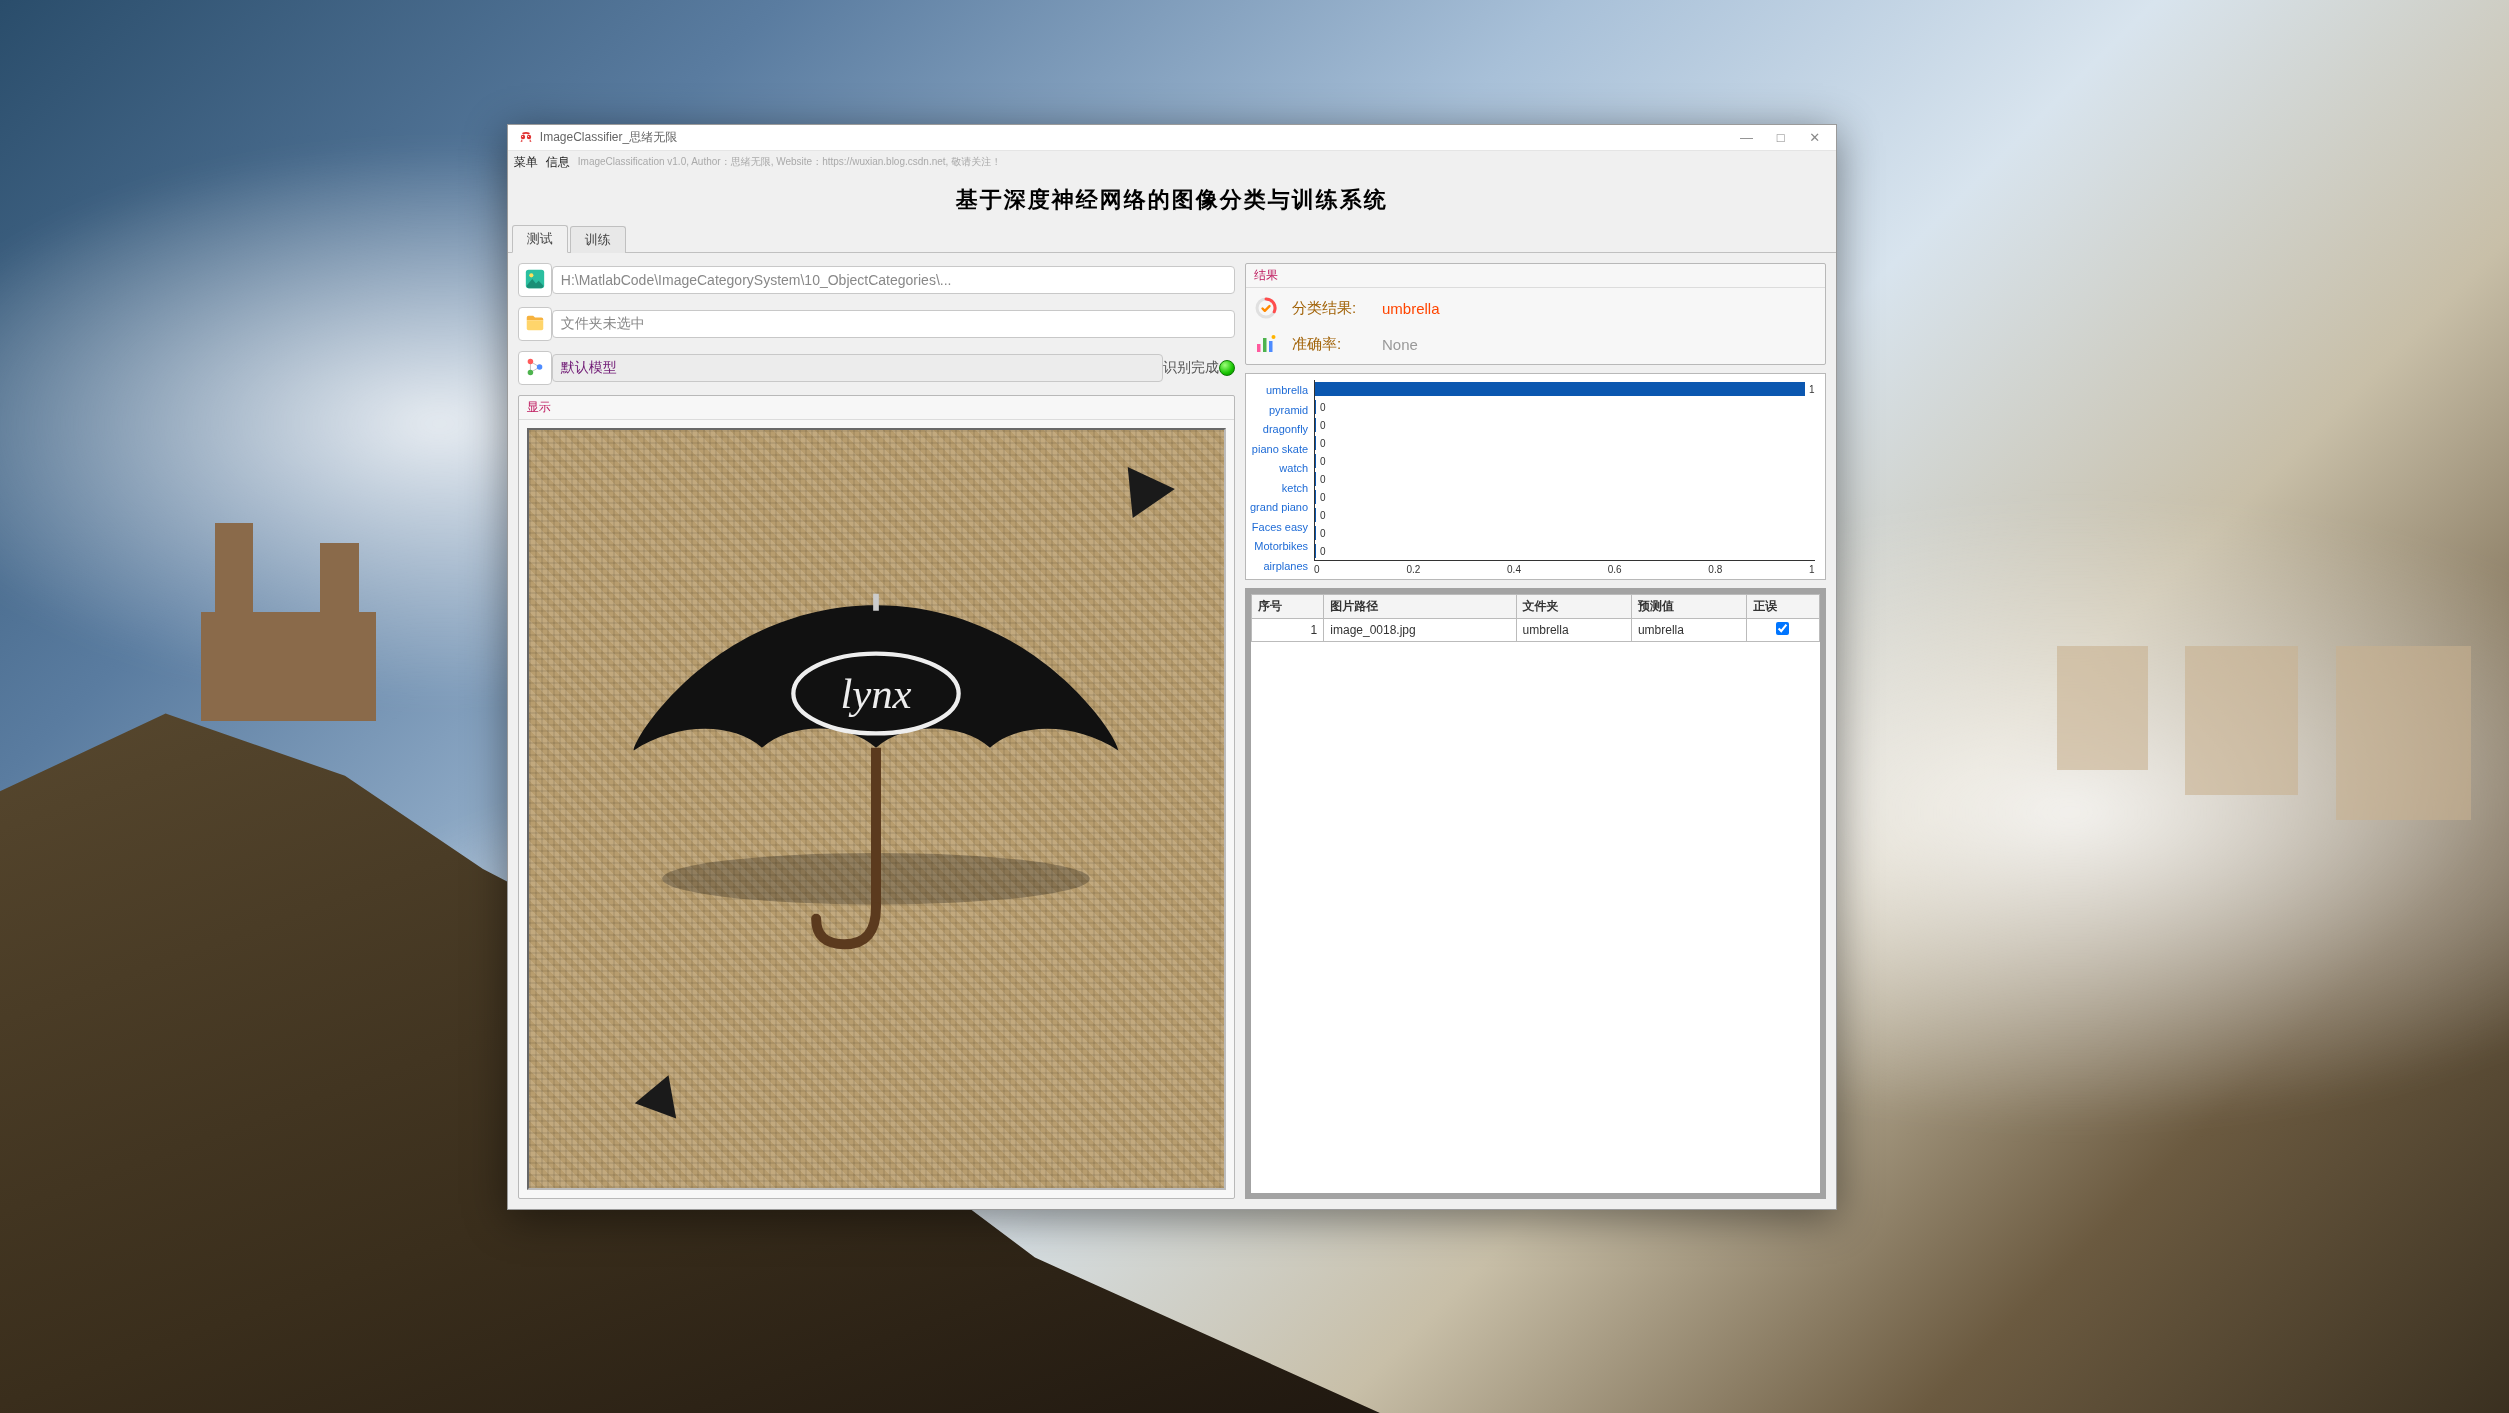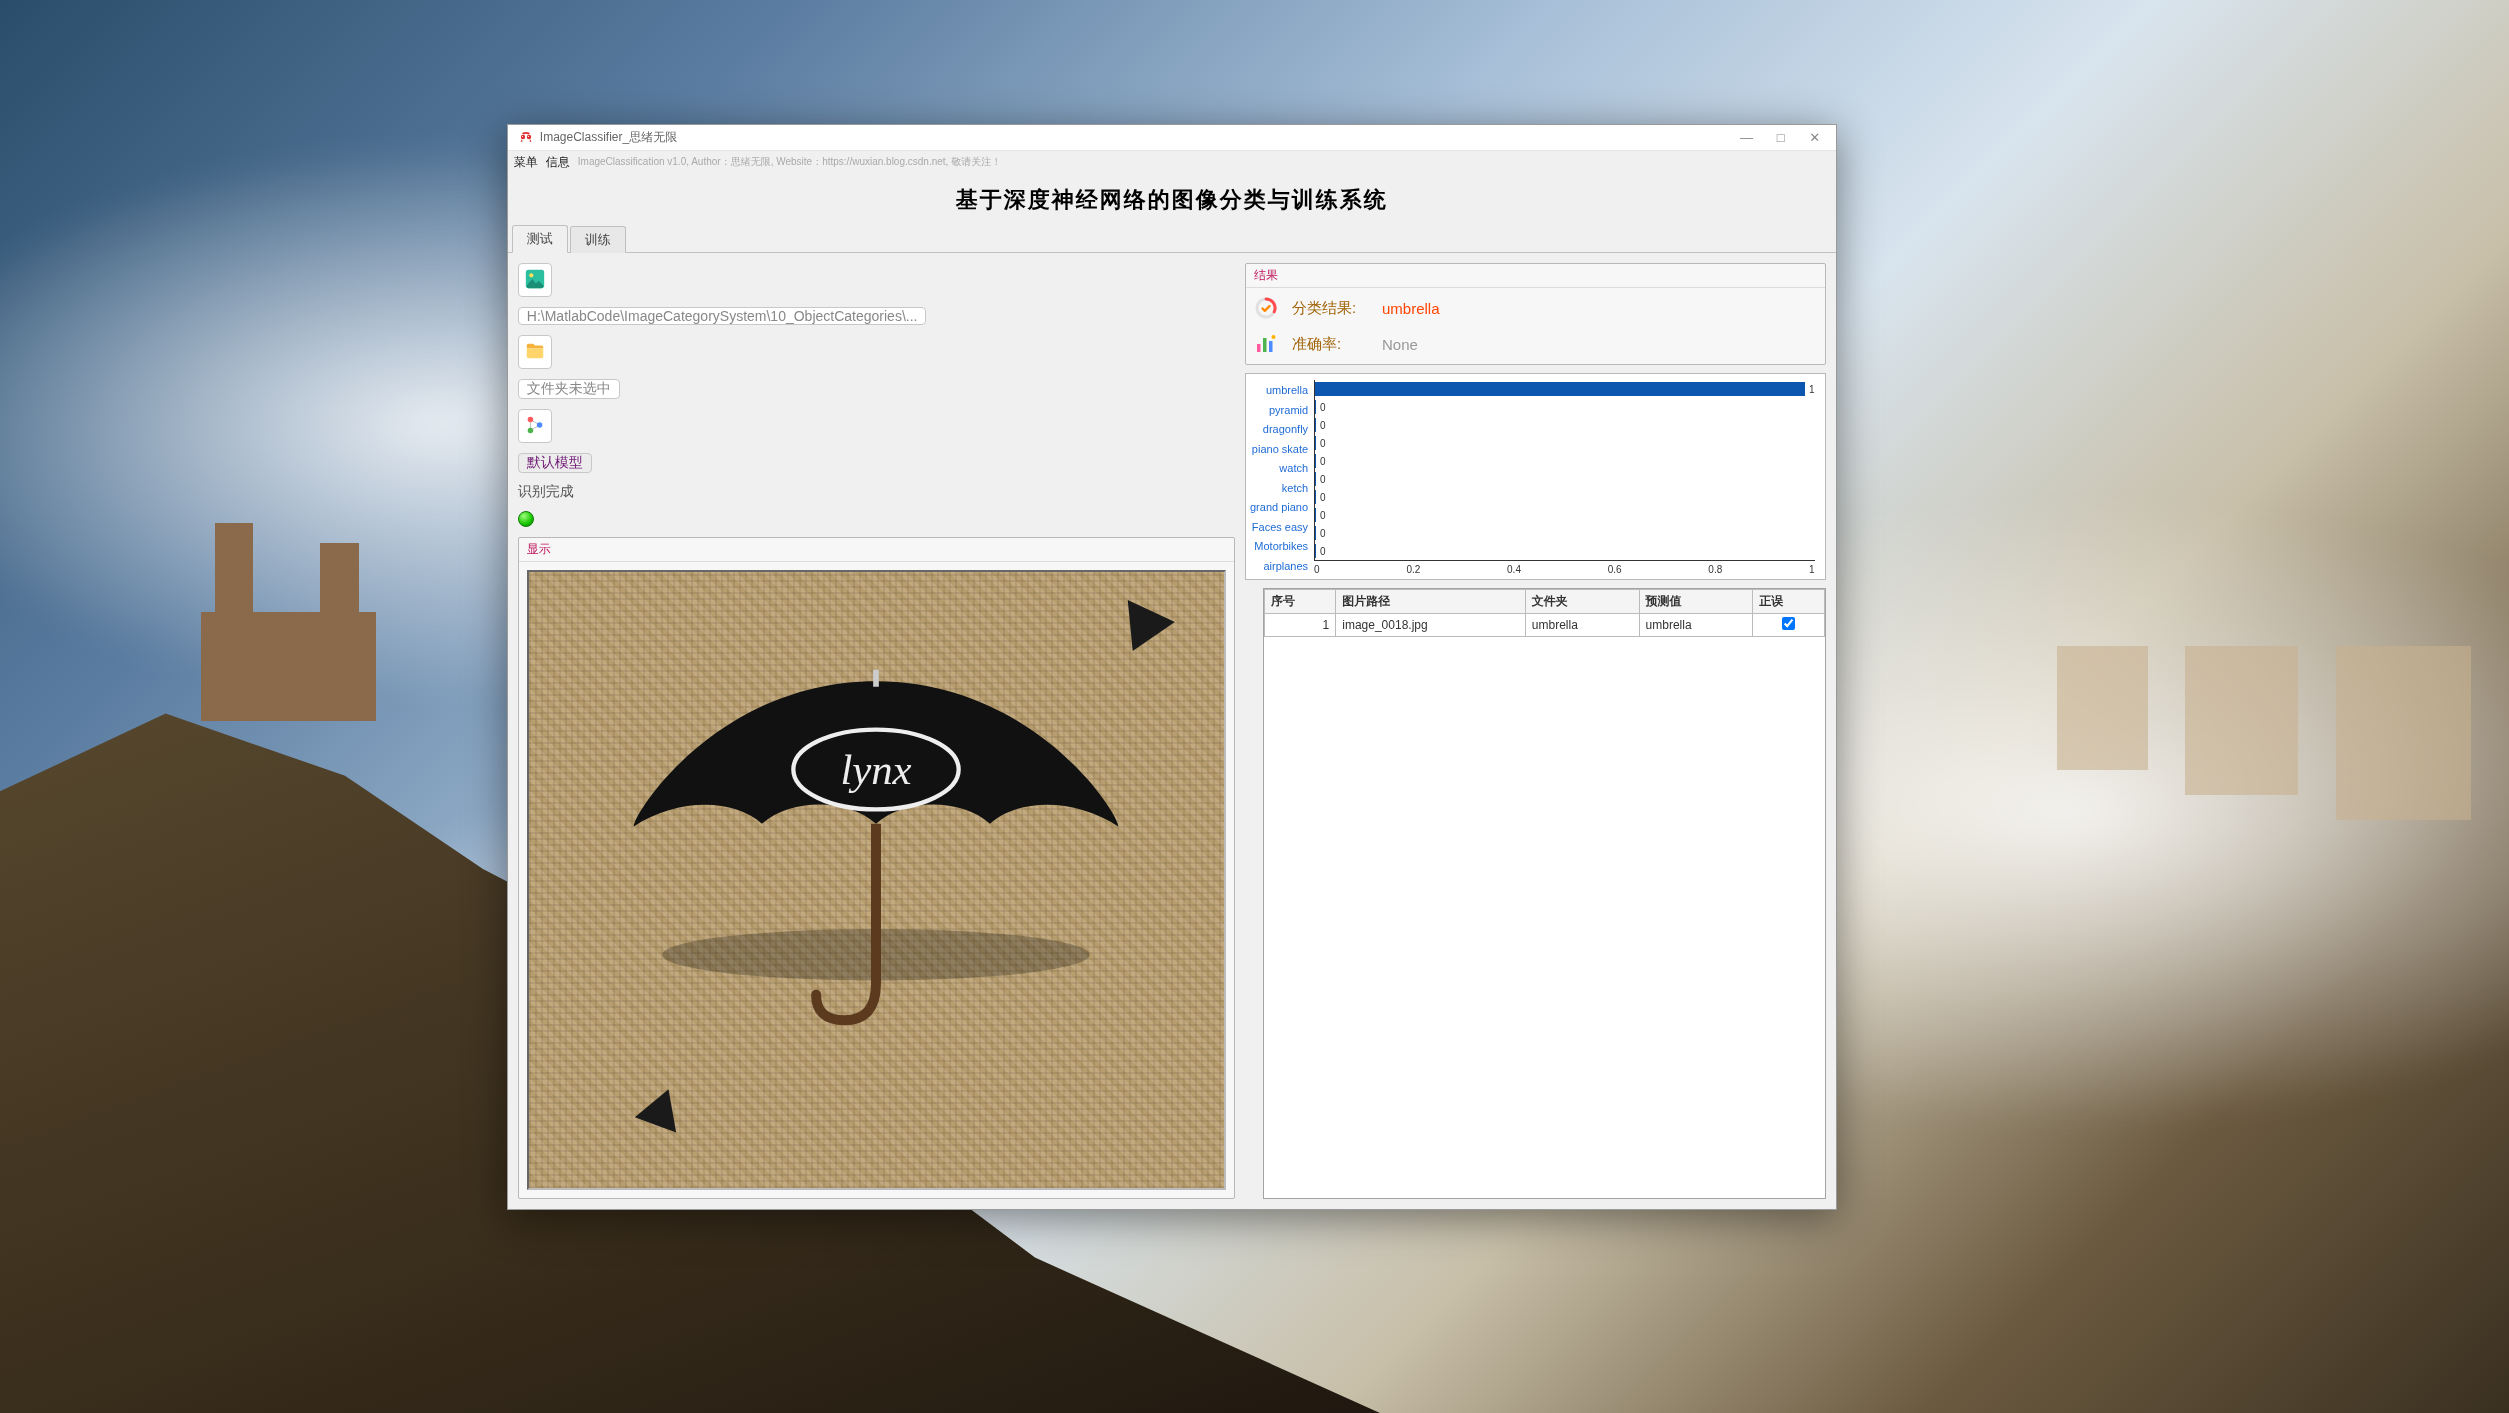--- a/index.html
+++ b/index.html
@@ -52,21 +52,21 @@
   .main-title{ text-align:center;font-weight:700;color:#000;font-size:22px;letter-spacing:2px; padding:12px 0 10px; font-family:"SimHei","Microsoft YaHei",sans-serif;}
 
   .tabs{display:flex;align-items:flex-end;height:28px;padding-left:4px;border-bottom:1px solid #c0c0c0;}
   .tab{padding:4px 14px;border:1px solid #c0c0c0;border-bottom:none;background:#e8e8e8;margin-right:2px;border-radius:3px 3px 0 0;color:#444;position:relative;top:1px;}
   .tab.active{background:#f0f0f0;border-bottom:1px solid #f0f0f0;}
 
   .body{flex:1;display:flex;padding:10px;gap:10px;min-height:0;}
   .left{flex:1.05;display:flex;flex-direction:column;gap:10px;min-width:0;}
   .right{flex:0.85;display:flex;flex-direction:column;gap:8px;min-width:0;}
 
-  .row{display:flex;align-items:flex-start;gap:10px;flex-direction:column;}
+  .row{display:flex;align-items:center;}
   .ico-btn{width:34px;height:34px;border:1px solid #c8c8c8;border-radius:4px;background:#fff;display:flex;align-items:center;justify-content:center;flex-shrink:0;}
   .pathbox{flex:1;height:28px;border:1px solid #c8c8c8;border-radius:4px;background:#fff;padding:0 8px;color:#888;display:flex;align-items:center;white-space:nowrap;overflow:hidden;text-overflow:ellipsis;font-size:14px;}
   .modelbox{flex:1;height:28px;border:1px solid #c8c8c8;border-radius:4px;background:#ececec;padding:0 8px;color:#701a75;display:flex;align-items:center;font-size:14px;}
   .status-text{color:#555;font-size:14px;}
   .led{width:16px;height:16px;border-radius:50%;background:radial-gradient(circle at 35% 30%,#9dff7a,#17c400 60%,#0a7a00);border:1px solid #0a7a00;}
 
   .panel{border:1px solid #b8b8b8;border-radius:2px;background:#f7f7f7;display:flex;flex-direction:column;min-height:0;}
   .panel-title{padding:3px 8px;color:#be185d;font-size:12px;border-bottom:1px solid #dcdcdc;}
   .panel-body{flex:1;padding:8px;min-height:0;display:flex;flex-direction:column;}
 
@@ -99,21 +99,21 @@
   .ylabels div{height:18px;line-height:18px;}
   .bars{flex:1;border-left:1px solid #333;border-bottom:1px solid #333;position:relative;}
   .bar-row{height:18px;display:flex;align-items:center;position:relative;}
   .bar-fill{height:14px;background:#0b57b0;}
   .bar-zero-tick{width:1px;height:14px;background:#0b57b0;}
   .bar-val{font-size:10px;color:#333;margin-left:4px;}
   .xaxis{display:flex;margin-left:0;padding-left:0;}
   .xaxis-inner{flex:1;display:flex;justify-content:space-between;font-size:10px;color:#333;padding-top:3px;}
 
   
-  .rtable{flex:1;border:1px solid #a3a3a3;background:#fff;overflow:auto;margin-left:18px;}
+  .rtable{flex:1;border:6px solid #a3a3a3;background:#fff;overflow:auto;}
   table{width:100%;border-collapse:collapse;font-size:12px;}
   th,td{border:1px solid #bbb;padding:3px 6px;text-align:left;white-space:nowrap;}
   th{background:#f4f4f4;font-weight:700;}
   td.num{text-align:right;}
   td.chk{text-align:center;}
   input[type=checkbox]{pointer-events:none;}
 
 </style>
 </head>
 <body>

